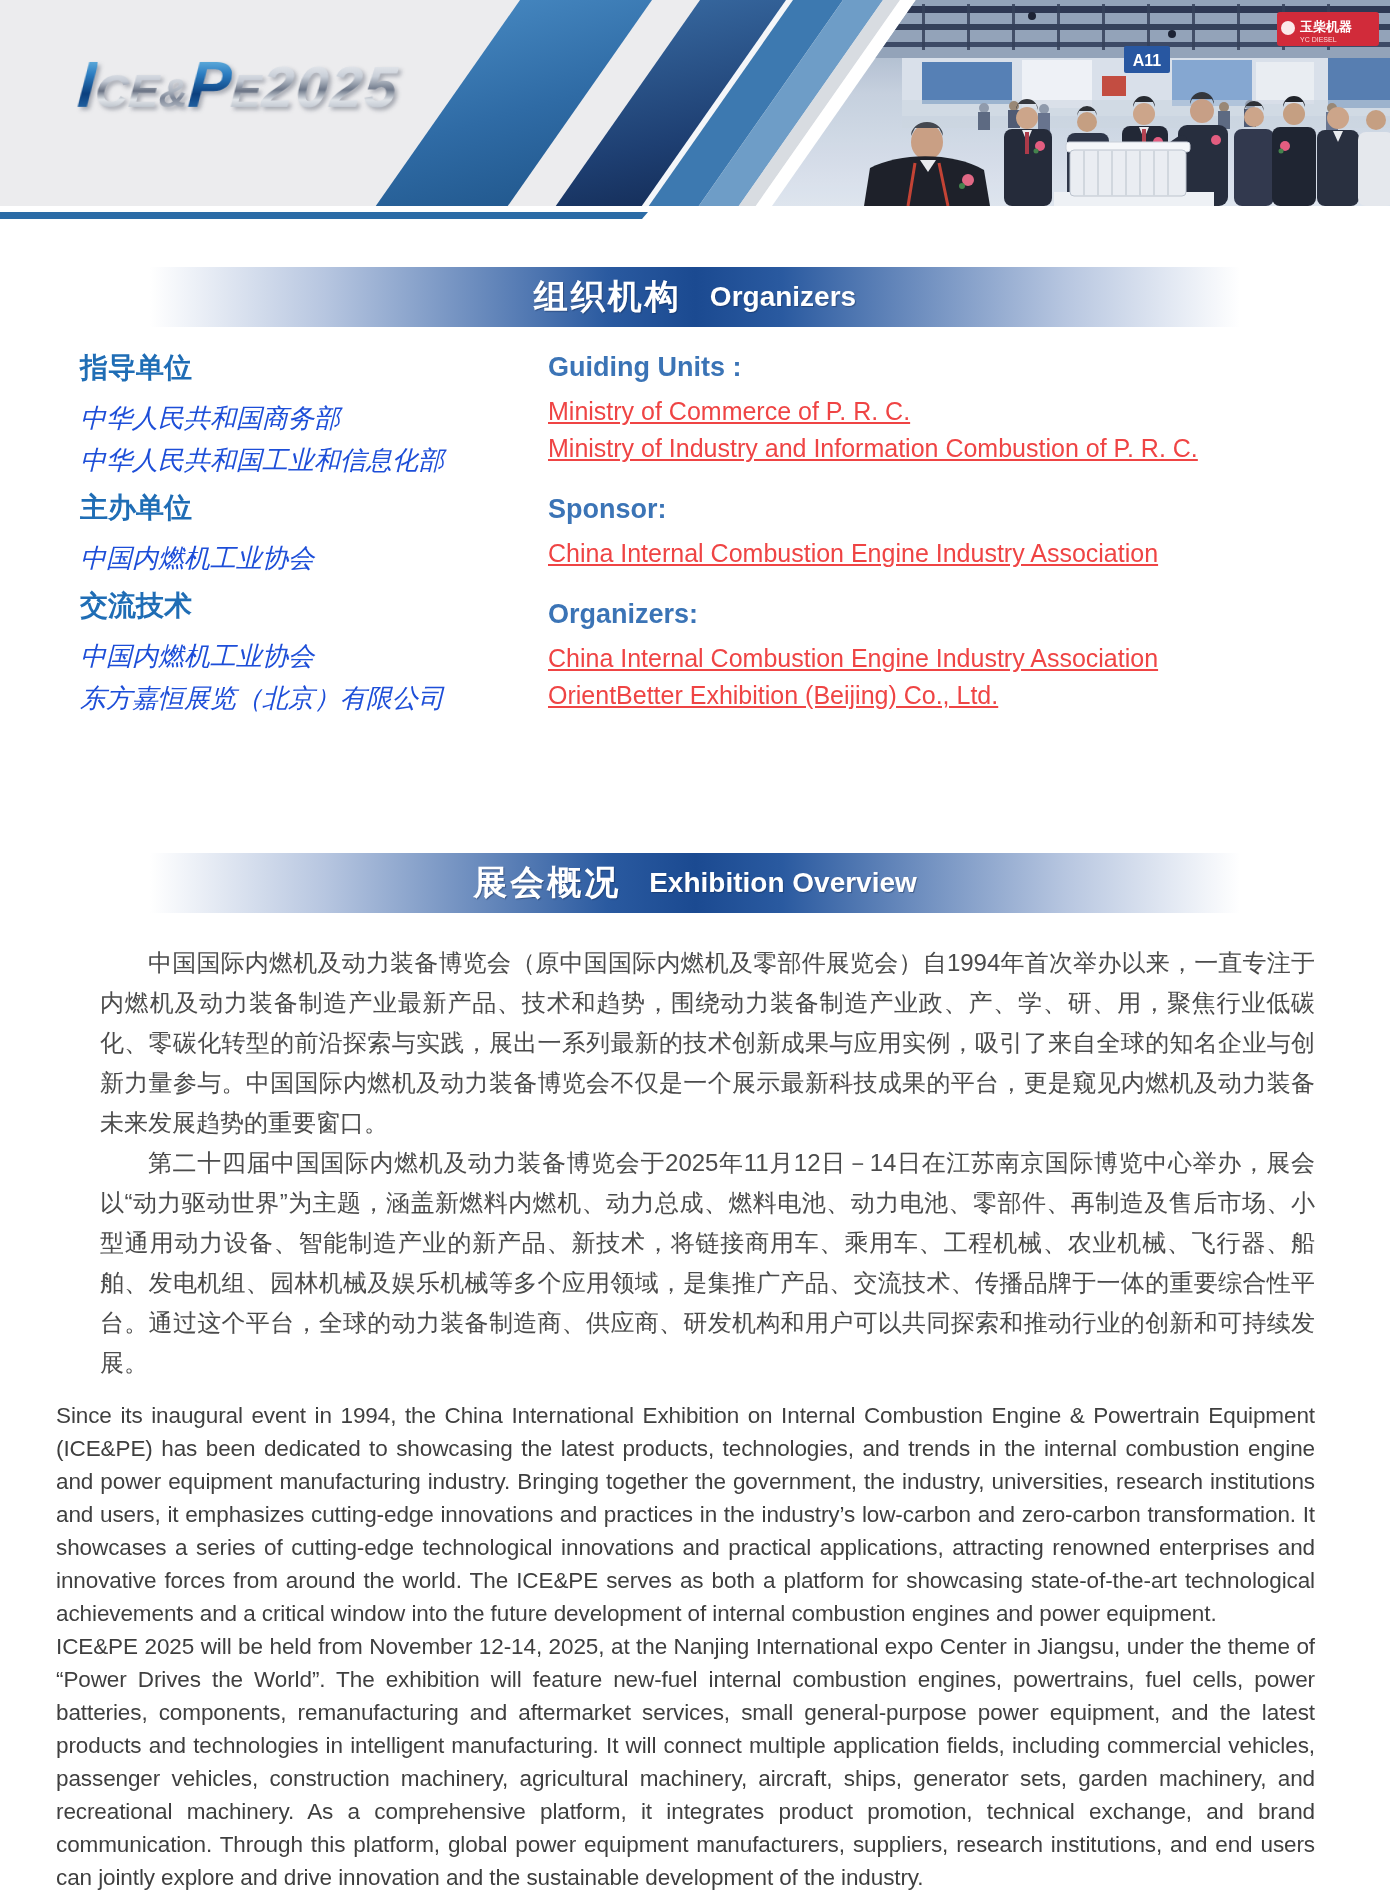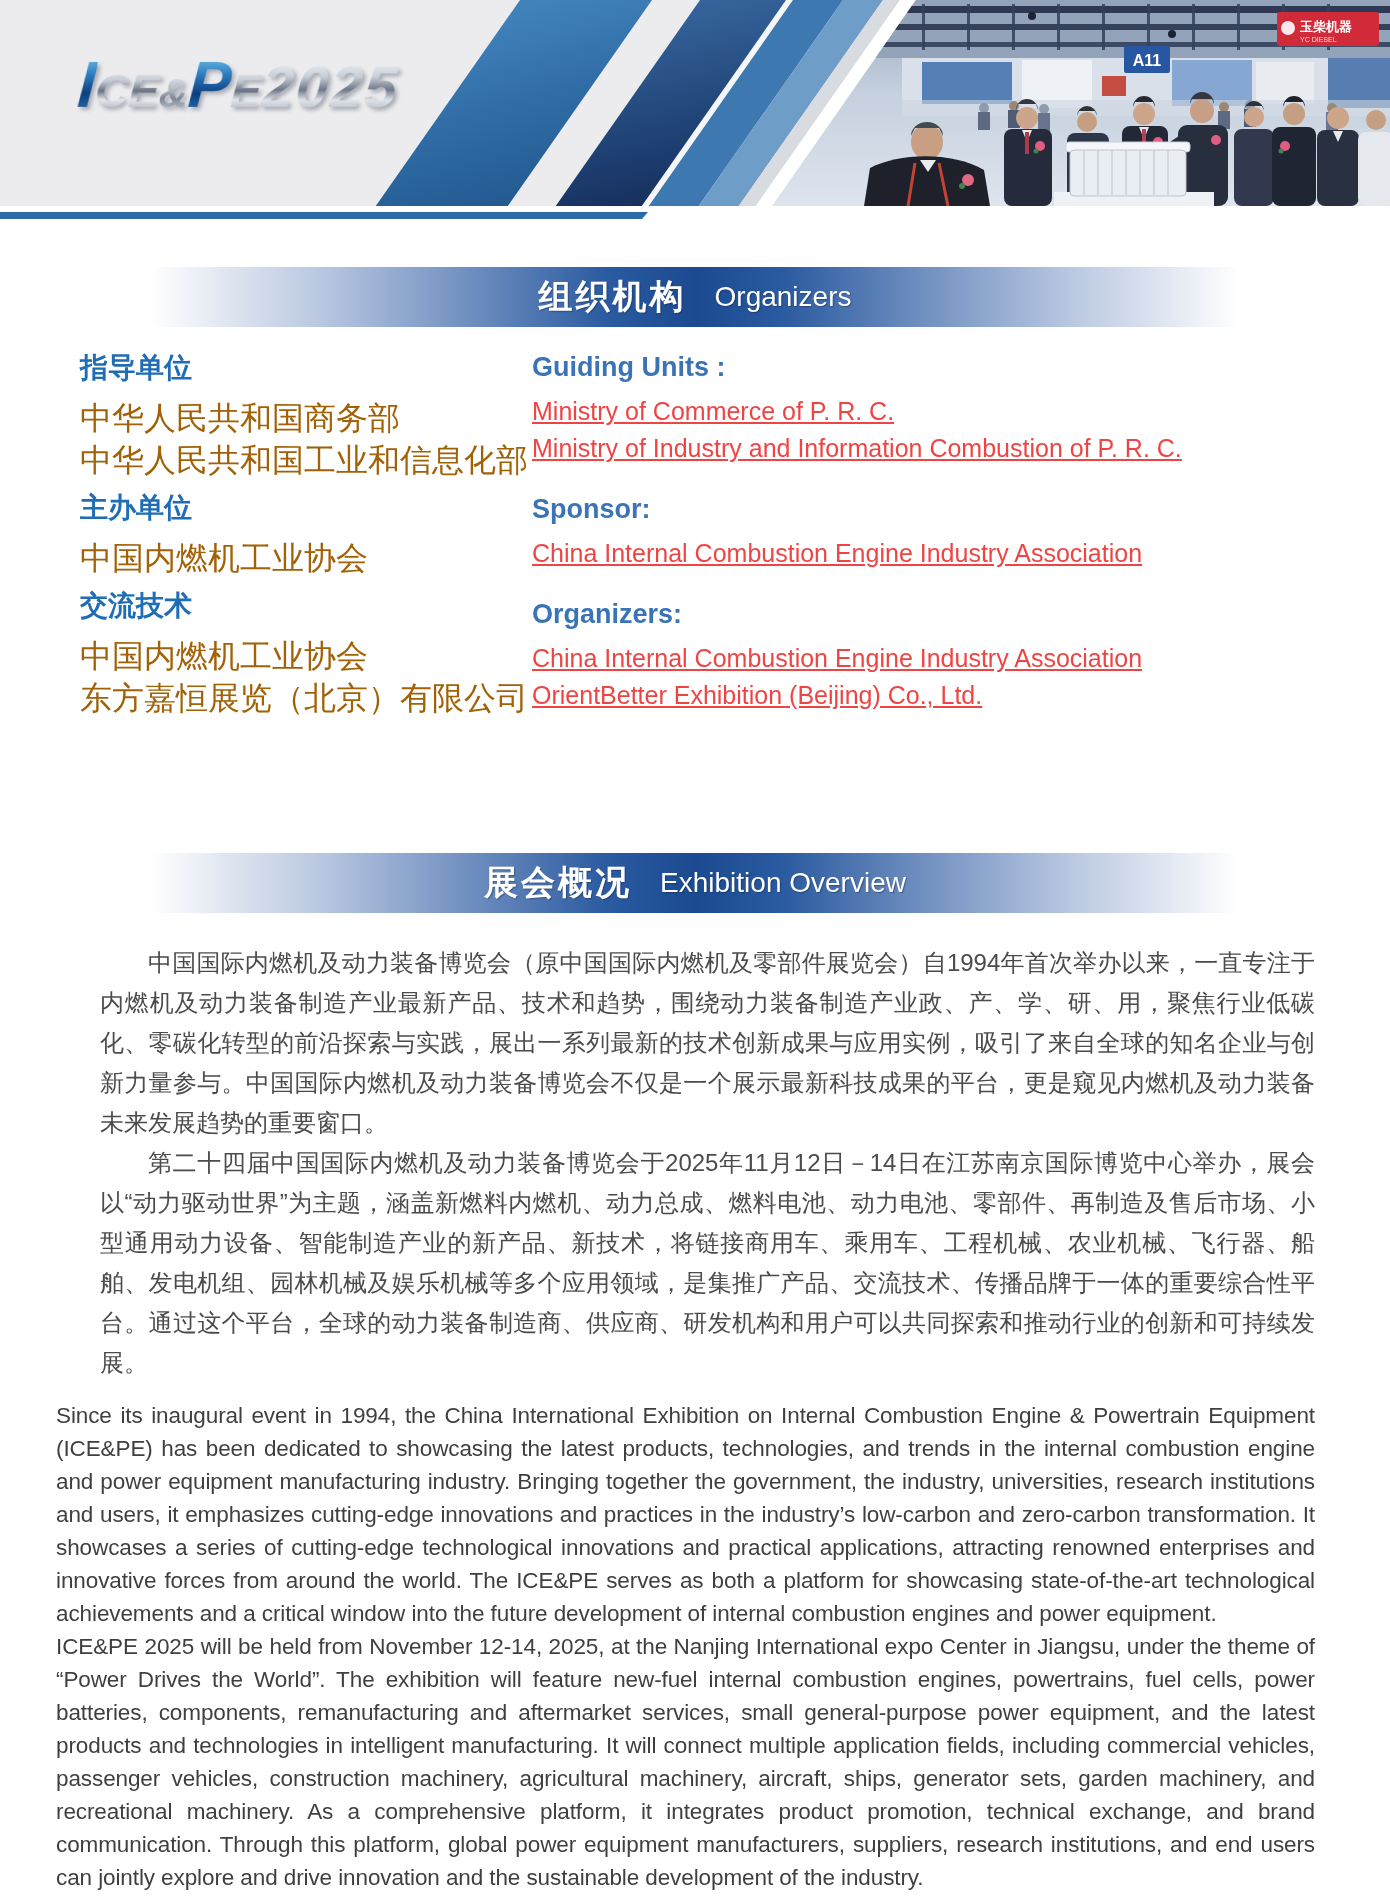--- a/index.html
+++ b/index.html
@@ -29,28 +29,28 @@
   .lg-chrome{font-size:46px;background-image:linear-gradient(180deg,#fbfcfd 0%,#c3c9d3 32%,#697283 50%,#e2e6ea 66%,#8c95a4 100%);}
   .lg-amp{font-size:40px;background-image:linear-gradient(180deg,#f3f5f7 0%,#aab1bd 45%,#7c8596 60%,#d4d9df 100%);}
   .lg-year{font-size:58px;letter-spacing:2px;background-image:linear-gradient(180deg,#ffffff 0%,#c9cfd8 35%,#6e7889 55%,#dfe3e8 70%,#97a0af 100%);}
   .header-underline{position:absolute;left:0;top:212px;width:648px;height:7px;background:#2b6ba6;
     clip-path:polygon(0 0,100% 0,calc(100% - 6px) 100%,0 100%);}
   
   .banner{margin:0 150px;height:60px;display:flex;align-items:center;justify-content:center;gap:28px;
     background:linear-gradient(90deg,#ffffff 0%,#b7c6e0 16%,#2a5aa0 42%,#1b4a91 50%,#2a5aa0 58%,#b7c6e0 84%,#ffffff 100%);}
   .banner-cn{font-size:34px;font-weight:bold;color:#ffffff;letter-spacing:3px;
     text-shadow:1px 1px 1px rgba(20,40,80,.45);}
-  .banner-en{font-size:28px;font-weight:normal;color:#ffffff;text-shadow:1px 1px 1px rgba(20,40,80,.45);}
+  .banner-en{font-size:28px;font-weight:bold;color:#ffffff;text-shadow:1px 1px 1px rgba(20,40,80,.45);}
   .banner-organizers{margin-top:45px;}
   
   .section-organizers{display:flex;box-sizing:border-box;height:526px;padding:24px 60px 0 80px;}
   .org-col-left{width:452px;flex:none;}
-  .org-col-right{flex:1;}
+  .org-col-right{flex:1;margin-left:16px;}
   .org-heading-cn{font-size:28px;font-weight:bold;color:#1f6db5;line-height:34px;}
-  .org-items-cn{margin-top:12px;font-size:32px;color:#a16207;line-height:42px;}
+  .org-items-cn{margin-top:12px;font-size:26px;color:#1d4ed8;line-height:42px;font-style:italic;}
   .org-group + .org-group{margin-top:10px;}
   .org-heading-en{font-size:27px;font-weight:bold;color:#3b74b6;line-height:32px;}
   .org-items-en{margin-top:10px;font-size:25px;color:#ef4444;line-height:37px;text-decoration:underline;}
   .org-group-en + .org-group-en{margin-top:26px;}
   
   .cn-paragraphs{padding:30px 75px 0 80px;font-size:24px;line-height:40px;color:#4b4b4b;text-align:justify;margin-left:20px;}
   .cn-paragraphs p{margin:0;text-indent:2em;}
   .en-paragraphs{padding:16px 75px 0 56px;font-size:22.5px;line-height:33px;color:#3f3f3f;
     text-align:justify;letter-spacing:-0.1px;}
   .en-paragraphs p{margin:0;}

